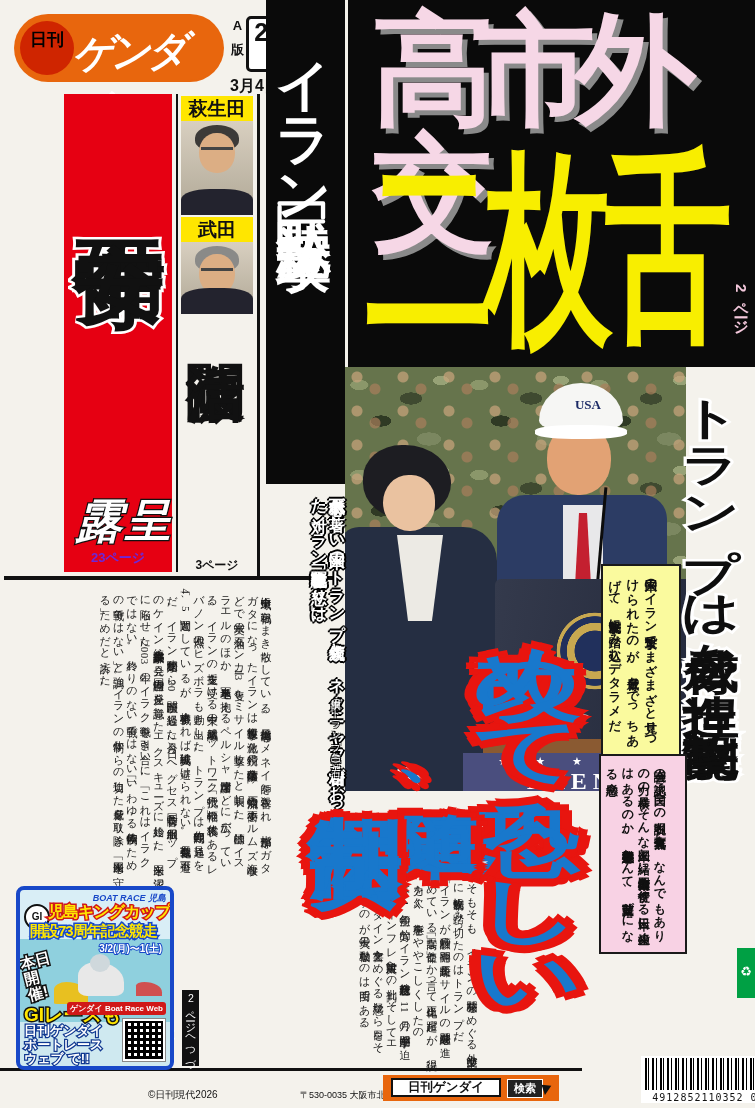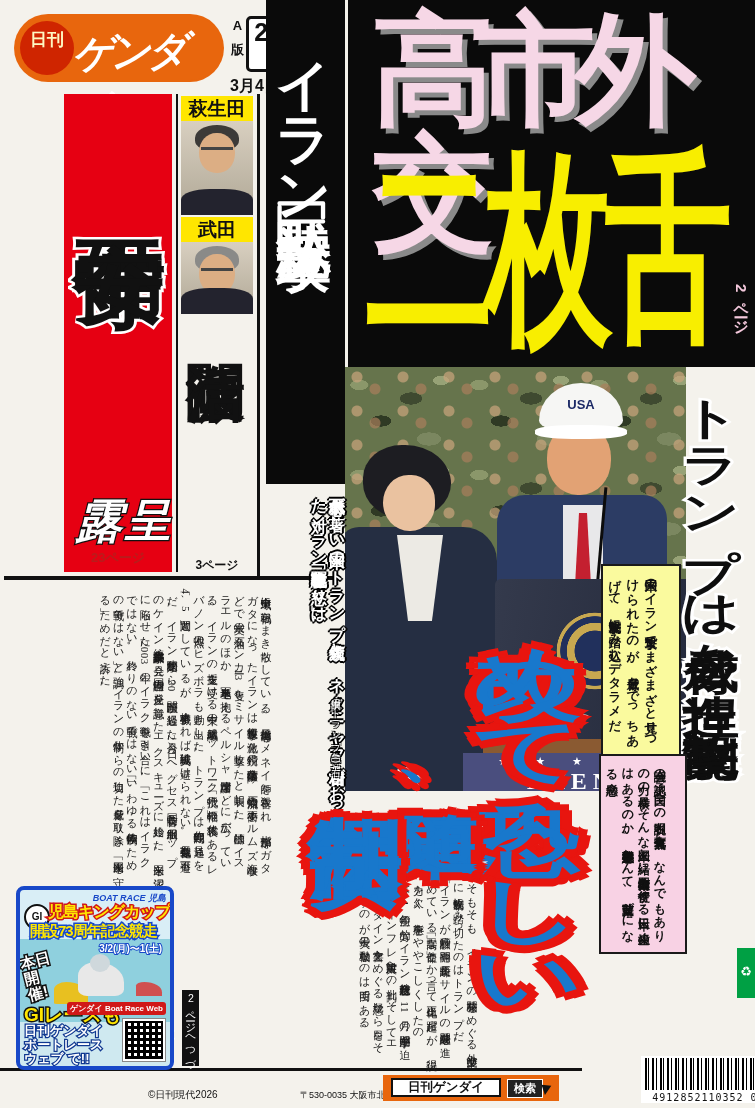--- a/index.html
+++ b/index.html
@@ -13,35 +13,35 @@
   .c{text-align:center;}
   
   .ol{paint-order:stroke fill;}
   .ol-w{-webkit-text-stroke:5px #fff;}
   .ol-k2{-webkit-text-stroke:2.5px #111;}
   .ol-blue{-webkit-text-stroke:5px #1538a0;}
   .sh-red{text-shadow:8px 0 0 #e8150f,-8px 0 0 #e8150f,0 8px 0 #e8150f,0 -8px 0 #e8150f,6px 6px 0 #e8150f,-6px 6px 0 #e8150f,6px -6px 0 #e8150f,-6px -6px 0 #e8150f;}
   .blue-mega{color:#1878cc;line-height:1;font-weight:bold;letter-spacing:-2px;}
   
   #logo{left:16px;top:16px;width:206px;height:64px;background:#e8660d;border-radius:34px;box-shadow:0 0 0 2px #e8660d;}
-  #logo .circ{position:absolute;left:4px;top:5px;width:54px;height:54px;background:#cf2500;border-radius:50%;color:#fef9c3;font-size:17px;font-weight:bold;line-height:18px;text-align:center;padding-top:10px;box-sizing:border-box;}
+  #logo .circ{position:absolute;left:4px;top:5px;width:54px;height:54px;background:#cf2500;border-radius:50%;color:#000000;font-size:17px;font-weight:bold;line-height:18px;text-align:center;padding-top:10px;box-sizing:border-box;}
   #logo .nm{position:absolute;left:58px;top:8px;width:146px;color:#fff;font-size:40px;font-weight:bold;font-style:italic;letter-spacing:-4px;transform:rotate(-2deg);}
   
   #blackblock{left:266px;top:0;width:489px;height:367px;background:#0a0a0a;}
   #iranstrip{left:266px;top:0;width:82px;height:484px;background:#0a0a0a;border-right:3px solid #f4f2ec;box-sizing:border-box;}
   #iranhead{left:276px;top:22px;height:460px;color:#fff;font-size:55px;font-weight:bold;line-height:1;letter-spacing:-5px;}
   #takaichi-gaiko{left:372px;top:10px;width:383px;color:#f6d7e6;font-size:122px;line-height:1;letter-spacing:-0.17em;text-shadow:5px 5px 0 #8a8a8a;transform:scaleX(1.0);}
   #nimaijita{left:366px;top:148px;font-size:205px;line-height:0.98;color:#f8ee00;letter-spacing:-0.06em;transform:scaleX(0.62);transform-origin:left top;white-space:nowrap;}
   #pageref2{left:731px;top:284px;color:#f4c8dc;font-size:15px;font-weight:bold;}
   
   #redblock{left:64px;top:94px;width:108px;height:478px;background:#e60012;}
   #samuraij{left:70px;top:100px;font-size:80px;line-height:1;color:#ffe600;letter-spacing:-10px;white-space:nowrap;}
   #shubi{left:80px;top:182px;font-size:80px;line-height:1;color:#111;letter-spacing:-2px;transform:scaleX(1.16);transform-origin:center top;}
   #rotei{left:76px;top:498px;font-size:46px;line-height:1;color:#fff;letter-spacing:3px;white-space:nowrap;font-style:italic;}
-  #pageref23{left:64px;top:549px;width:108px;color:#b91c1c;font-size:13px;}
+  #pageref23{left:64px;top:549px;width:108px;color:#6d28d9;font-size:13px;}
   
   .plabel{left:181px;width:72px;height:25px;background:#ffe600;color:#111;font-size:19px;font-weight:bold;line-height:25px;text-align:center;}
   .portrait{left:181px;width:72px;overflow:hidden;background:linear-gradient(#d8cfc0,#b0a896);}
   .p-hair{position:absolute;left:14px;top:4px;width:44px;height:26px;background:#3c3a38;border-radius:50% 50% 40% 40%;}
   .p-face{position:absolute;left:18px;top:12px;width:36px;height:40px;background:#dcae84;border-radius:48%;}
   .p-glasses{position:absolute;left:20px;top:26px;width:32px;height:8px;border-top:3px solid #444;}
   .p-suit{position:absolute;left:0;bottom:0;width:72px;height:26px;background:#23232e;border-radius:40% 40% 0 0;}
   #habatsu{left:186px;top:316px;height:244px;color:#111;font-size:59px;line-height:1;font-weight:bold;letter-spacing:1px;}
   #pageref3{left:181px;top:557px;width:72px;color:#111;font-size:12px;}
   .rule-v{background:#111;width:2px;}
@@ -52,21 +52,21 @@
   #photo .t-hair{position:absolute;left:18px;top:78px;width:88px;height:74px;background:#1d1d22;border-radius:46% 54% 50% 50%;}
   #photo .t-face{position:absolute;left:38px;top:108px;width:52px;height:56px;background:#eac2a0;border-radius:50% 46% 48% 52%;}
   #photo .t-jacket{position:absolute;left:-6px;top:160px;width:158px;height:264px;background:#252e42;border-radius:20px 34px 0 0;}
   #photo .t-top{position:absolute;left:52px;top:168px;width:46px;height:86px;background:#eceae4;clip-path:polygon(0 0,100% 0,76% 100%,24% 100%);}
   #photo .d-suit{position:absolute;left:152px;top:128px;width:170px;height:296px;background:#2c3c64;border-radius:28px 24px 0 0;}
   #photo .d-shirt{position:absolute;left:218px;top:138px;width:40px;height:112px;background:#e8e8ea;}
   #photo .d-tie{position:absolute;left:228px;top:146px;width:20px;height:124px;background:#c42030;clip-path:polygon(30% 0,70% 0,100% 88%,50% 100%,0 88%);}
   #photo .d-face{position:absolute;left:202px;top:56px;width:64px;height:72px;background:#e2a274;border-radius:48%;}
   #photo .d-cap{position:absolute;left:194px;top:16px;width:84px;height:50px;background:#f6f6f4;border-radius:50% 50% 46% 46%/75% 75% 25% 25%;}
   #photo .d-brim{position:absolute;left:190px;top:58px;width:92px;height:14px;background:#ffffff;border-radius:40%;}
-  #photo .d-captext{position:absolute;left:206px;top:30px;width:60px;text-align:center;color:#1c2a66;font-size:13px;font-weight:bold;font-family:Liberation Sans, sans-serif;}
+  #photo .d-captext{position:absolute;left:213px;top:30px;width:60px;text-align:center;color:#1c2a66;font-size:13px;font-weight:bold;font-family:Liberation Serif, serif;}
   #photo .mic{position:absolute;left:252px;top:120px;width:3px;height:170px;background:#0c0c0c;transform:rotate(5deg);}
   #photo .podium{position:absolute;left:150px;top:212px;width:210px;height:168px;background:linear-gradient(100deg,#343a4c,#23283a);border-radius:6px 6px 0 0;}
   #photo .seal{position:absolute;left:208px;top:242px;width:84px;height:84px;border-radius:50%;background:radial-gradient(circle,#21305c 0 34%,#c8a850 35% 47%,#21305c 48% 58%,#c8a850 59% 64%,rgba(0,0,0,0) 65%);}
   #photo .wood{position:absolute;left:138px;top:372px;width:222px;height:14px;background:#8a5a32;}
   #photo .band{position:absolute;left:118px;top:386px;width:240px;height:38px;background:#4a4e7e;color:#fff;overflow:hidden;}
   #photo .band .stars{font-size:11px;letter-spacing:12px;text-align:center;margin-top:2px;}
   #photo .band .ptext{font-family:"Liberation Serif",serif;font-size:24px;font-weight:bold;letter-spacing:6px;text-align:center;}
   #caption{left:331px;top:692px;height:110px;color:#fff;font-size:9.5px;line-height:11px;text-shadow:1px 1px 0 #000,-1px 1px 0 #000,1px -1px 0 #000,-1px -1px 0 #000;z-index:3;}
   
   #rightstrip{left:686px;top:367px;width:69px;height:683px;background:#f4f2ec;z-index:3;}

